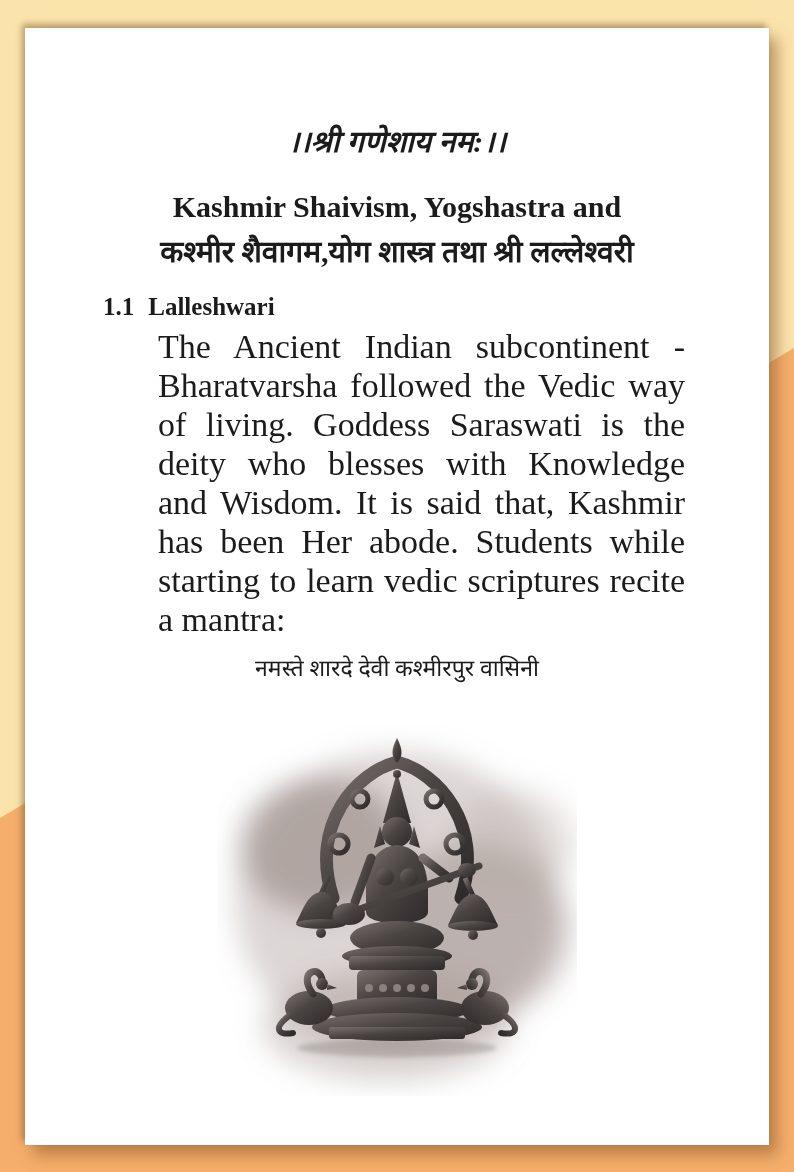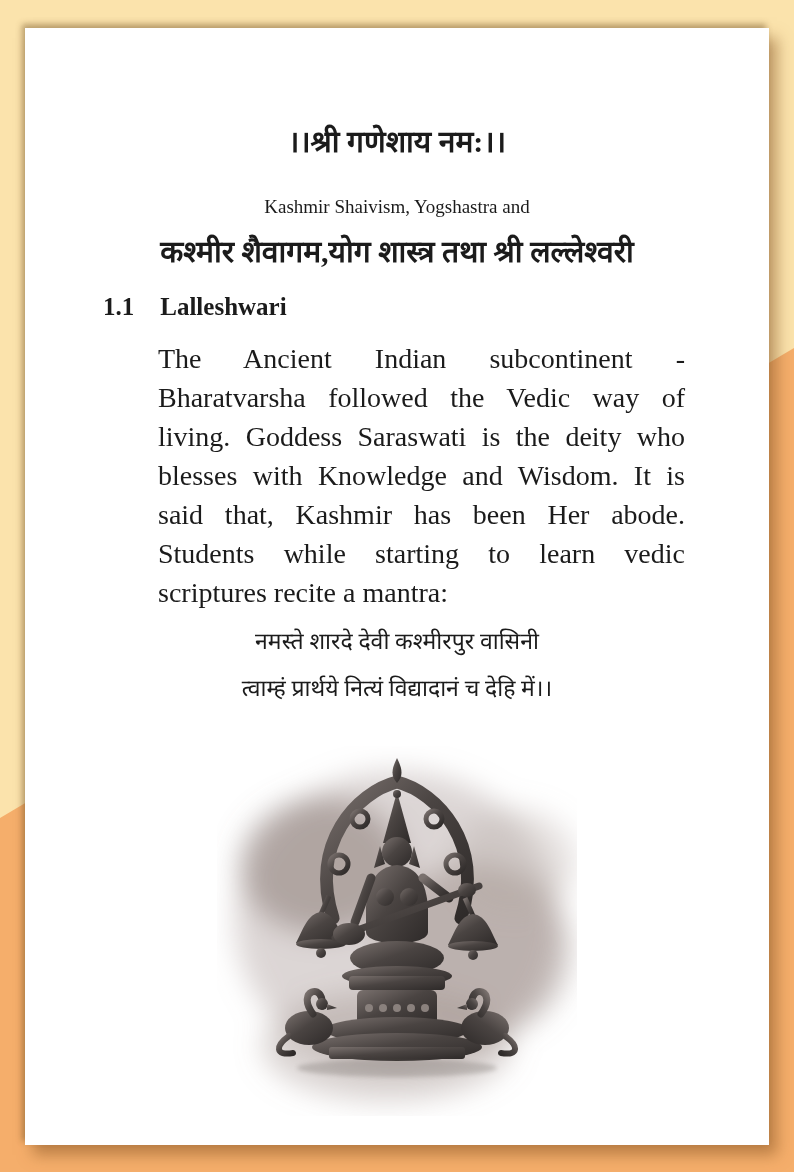--- a/index.html
+++ b/index.html
@@ -14,45 +14,45 @@
     clip-path:polygon(0 818px,794px 348px,794px 1172px,0 1172px);
   }
   .sheet{
     position:absolute;left:25px;top:28px;width:744px;height:1117px;
     background:#ffffff;
     box-shadow:-3px -4px 6px rgba(110,80,35,.45),
                 8px 10px 14px rgba(140,90,40,.55);
   }
   .invocation{
     margin:95px 0 0 0;text-align:center;
-    font-size:30px;line-height:38px;font-weight:700;
+    font-size:30px;line-height:38px;font-weight:700;font-style:italic;
   }
   .title-en{
     margin:26px 0 0 0;text-align:center;
-    font-size:19px;line-height:40px;font-weight:400;
+    font-size:30px;line-height:40px;font-weight:700;
   }
   .title-en .line{display:block;}
   .title-hi{
     margin:4px 0 0 0;text-align:center;
     font-size:30px;line-height:42px;font-weight:700;
   }
   .section{
     margin:18px 0 0 78px;font-size:25px;line-height:32px;font-weight:700;
-    display:flex;gap:26px;
+    display:flex;gap:14px;
   }
   .body-text{
-    margin:16px 0 0 133px;width:527px;
-    font-size:28px;line-height:39px;
+    margin:4px 0 0 133px;width:527px;
+    font-size:34px;line-height:39px;
     text-align:justify;text-justify:inter-word;
   }
   .mantra{
     margin:12px 0 0 0;text-align:center;
     font-size:23px;line-height:35px;font-weight:400;
   }
-  .mantra .line{display:block;margin-top:12px;}
+  .mantra .line{display:block;}
   .illustration{
     margin:40px auto 0 auto;width:360px;height:370px;display:block;
   }
   h1,h2,h3,p,figure{padding:0;}
 </style>
 </head>
 <body>
 
 <div class="backdrop"></div>
 <div class="backdrop-orange"></div>
@@ -69,21 +69,20 @@
 
   <h3 class="section">
     <span class="sec-num">1.1</span>
     <span class="sec-title">Lalleshwari</span>
   </h3>
 
   <p class="body-text">The Ancient Indian subcontinent - Bharatvarsha followed the Vedic way of living. Goddess Saraswati is the deity who blesses with Knowledge and Wisdom. It is said that, Kashmir has been Her abode. Students while starting to learn vedic scriptures recite a mantra:</p>
 
   <div class="mantra" lang="sa">
     <span class="line">नमस्ते शारदे देवी कश्मीरपुर वासिनी</span>
-    <span class="line">त्वाम्हं प्रार्थये नित्यं विद्यादानं च देहि में।।</span>
   </div>
 
   <figure class="illustration" role="img" aria-label="Greyscale photo of a brass Saraswati idol with veena, ornate arch, hanging bells and peacocks on a round pedestal">
     <svg viewBox="0 0 360 370" width="360" height="370">
       <defs>
         <filter id="smoke" x="-60%" y="-60%" width="220%" height="220%">
           <feGaussianBlur stdDeviation="14"></feGaussianBlur>
         </filter>
         <filter id="soft" x="-30%" y="-30%" width="160%" height="160%">
           <feGaussianBlur stdDeviation="2"></feGaussianBlur>

